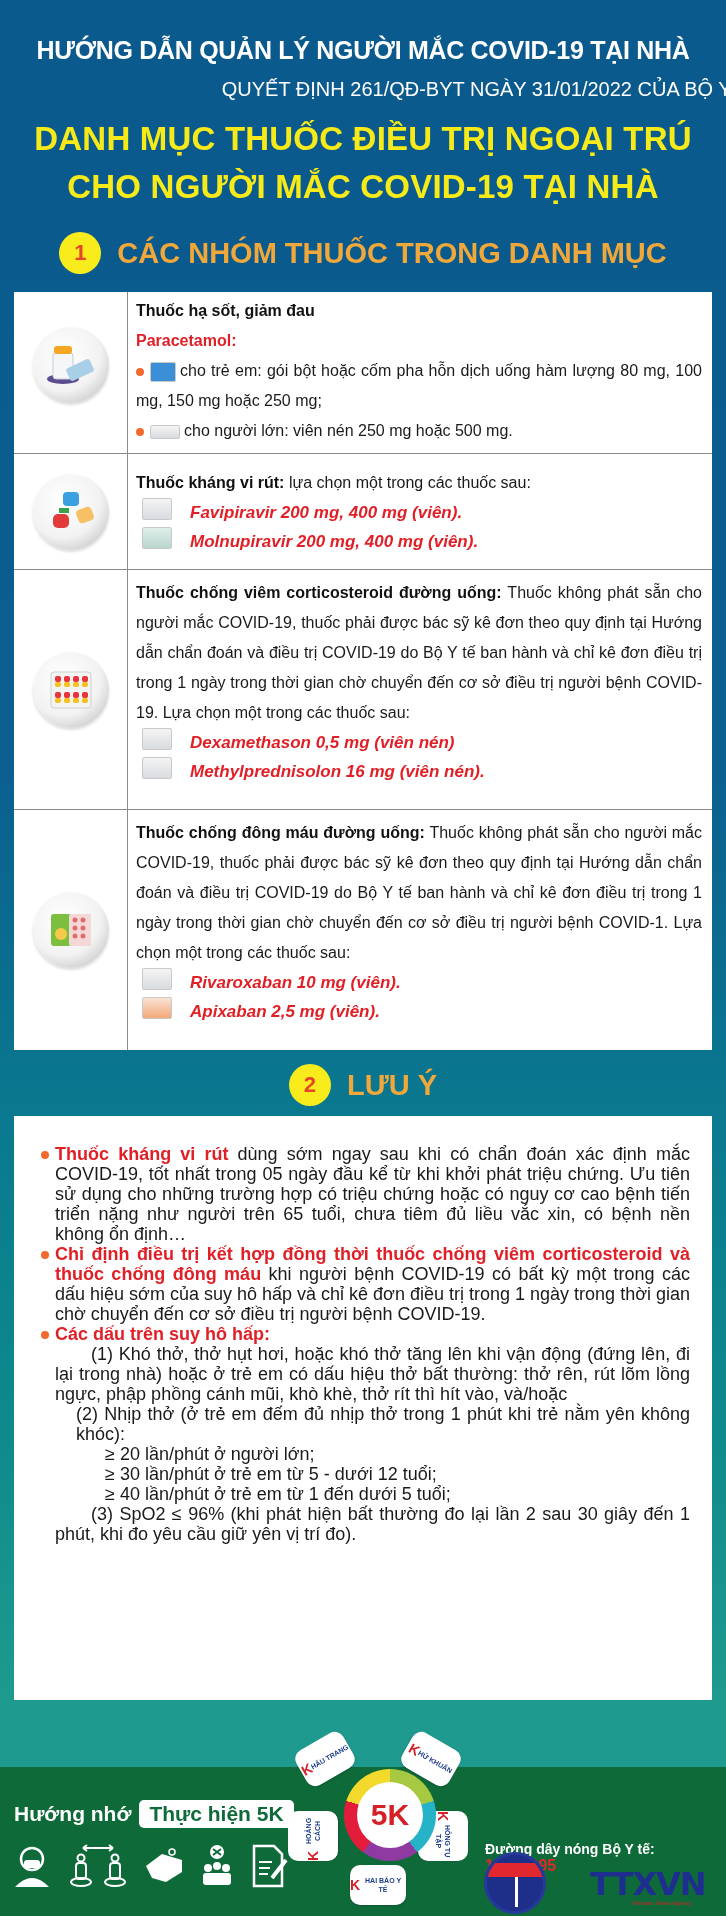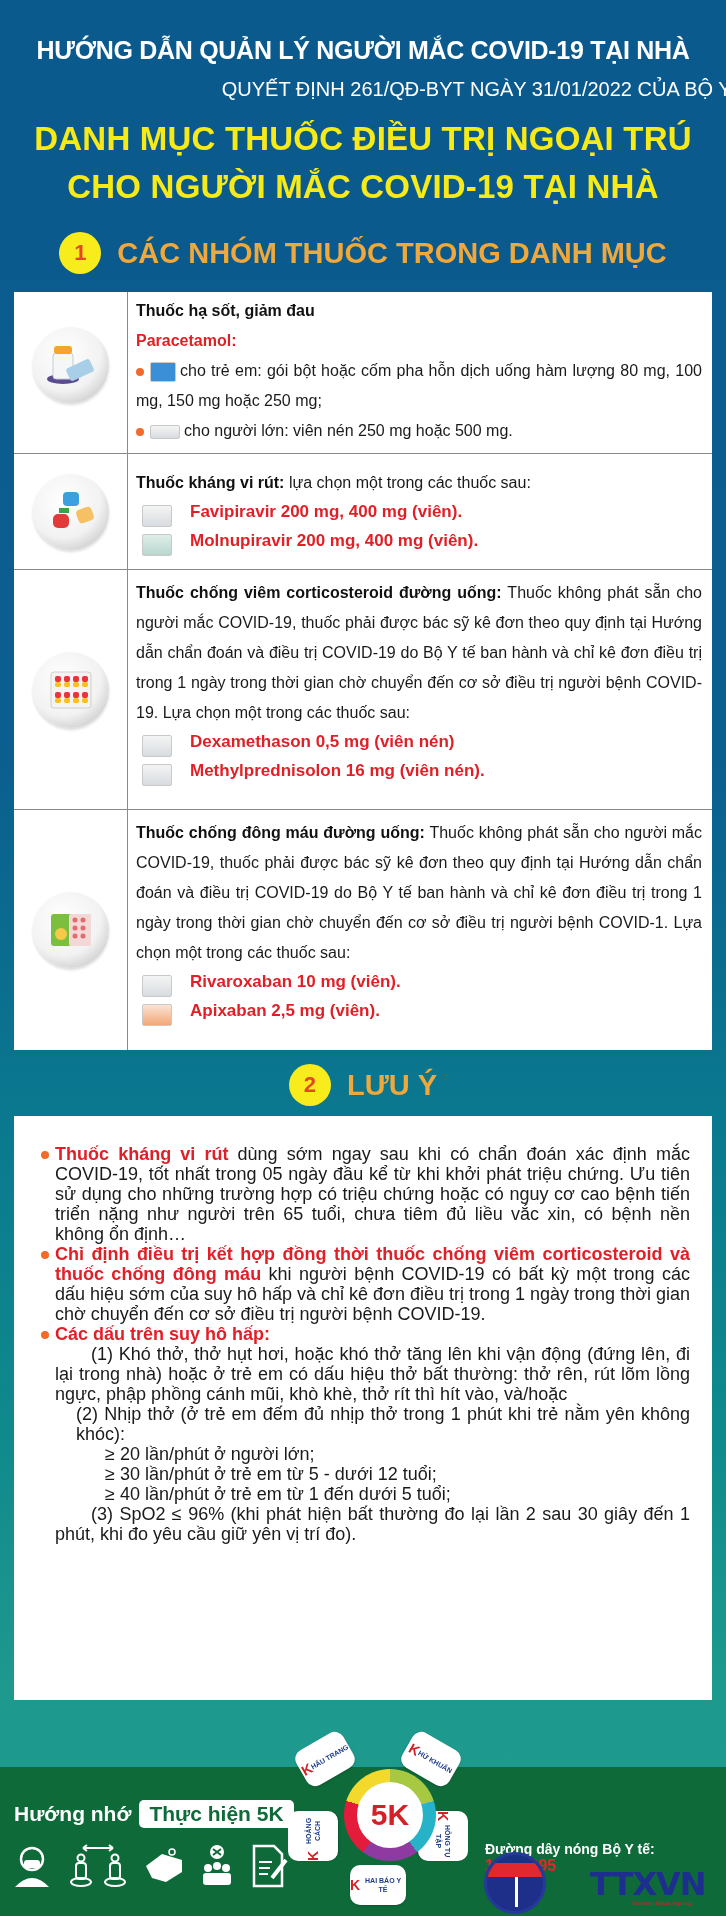--- a/index.html
+++ b/index.html
@@ -48,21 +48,21 @@
     box-shadow: 0 2px 3px rgba(0,0,0,0.15);
   }
   .cell {
     position: absolute; left: 122px; width: 566px; font-size: 16px; line-height: 30px; color: #1a1a1a;
     font-family: "Liberation Sans Narrow", "Liberation Sans", sans-serif;
     text-align: justify;
   }
   .b { font-weight: bold; color: #111; }
   .red { color: #e11f26; font-weight: bold; }
   .dot { display: inline-block; width: 8px; height: 8px; border-radius: 50%; background: #ef6a2c; margin-right: 4px; vertical-align: middle; }
-  .drug-line { display: flex; align-items: flex-end; height: 29px; }
+  .drug-line { display: flex; align-items: flex-start; height: 29px; font-style: italic; }
   .pack {
     display: inline-block; width: 30px; height: 22px; margin: 0 18px 0 6px;
     background: linear-gradient(180deg, #f4f4f4, #d8dce0); border: 1px solid #c9c9c9; border-radius: 2px;
   }
   .drug-name { color: #e11f26; font-weight: bold; font-size: 17px; }
 
   .note {
     position: absolute; left: 14px; top: 1116px; width: 698px; height: 584px; background: #ffffff;
   }
   .note-body {

